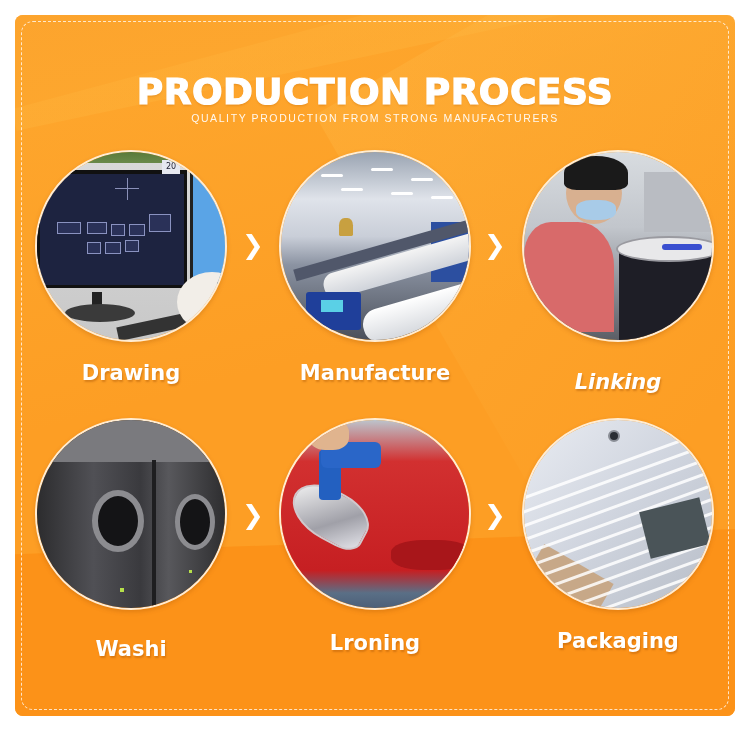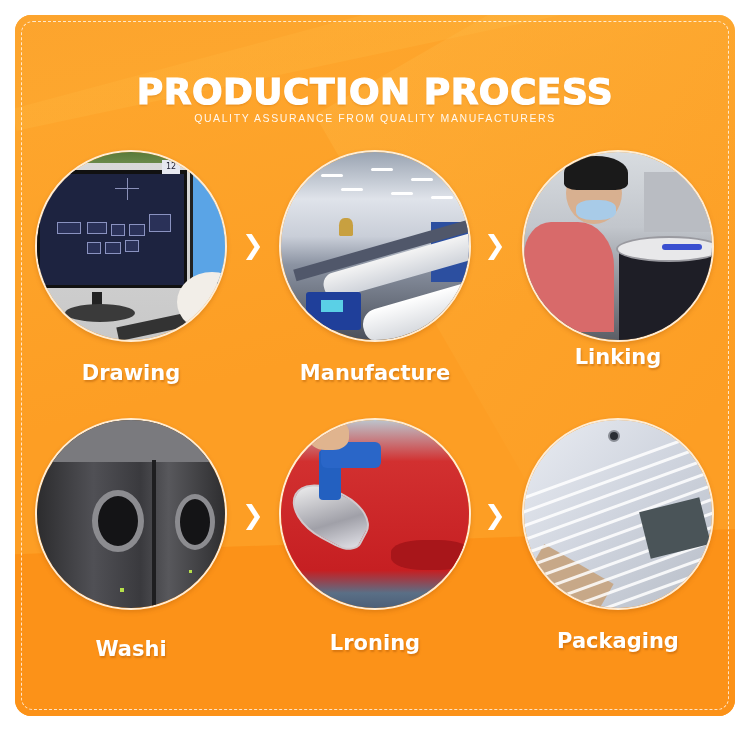--- a/index.html
+++ b/index.html
@@ -1,21 +1,21 @@
 <!DOCTYPE html>
 <html><head>
 <meta charset="utf-8">
 <style>
   * { box-sizing: border-box; margin: 0; padding: 0; }
   html, body { width: 750px; height: 750px; background: #ffffff; overflow: hidden; }
   body { position: relative; font-family: "DejaVu Sans", "Liberation Sans", sans-serif; }
 
   .card {
     position: absolute; left: 15px; top: 15px; width: 720px; height: 701px;
-    border-radius: 16px; overflow: hidden;
+    border-radius: 8px; overflow: hidden;
     background: #fd9e24;
   }
   .bg-band-top {
     position: absolute; left: -40px; top: -80px; width: 900px; height: 200px;
     background: linear-gradient(180deg, #fca22e 0%, #fda82f 100%);
     transform: rotate(-12deg); transform-origin: 0 0; opacity: .9;
   }
   .bg-diag-1 {
     position: absolute; left: -100px; top: 120px; width: 1000px; height: 320px;
     background: linear-gradient(180deg, rgba(255,180,60,0.35), rgba(255,170,50,0.0));
@@ -136,37 +136,37 @@
 
 <div class="card">
   <div class="bg-band-top"></div>
   <div class="bg-diag-1"></div>
   <div class="bg-diag-2"></div>
   <div class="bg-bottom-slope"></div>
   <div class="bg-bottom"></div>
   <div class="stitch"></div>
 
   <h1 class="title">PRODUCTION PROCESS</h1>
-  <div class="subtitle">QUALITY ASSURANCE FROM QUALITY MANUFACTURERS</div>
+  <div class="subtitle">QUALITY PRODUCTION FROM STRONG MANUFACTURERS</div>
 
   <div class="step" style="left:20px; top:135px;">
     <div class="circle">
       <div class="ph ph-drawing">
         <div class="mon"></div>
         <div class="box" style="left:20px;top:70px;width:24px;"></div>
         <div class="box" style="left:50px;top:70px;width:20px;"></div>
         <div class="box" style="left:74px;top:72px;width:14px;"></div>
         <div class="box" style="left:92px;top:72px;width:16px;"></div>
         <div class="box" style="left:112px;top:62px;width:22px;height:18px;"></div>
         <div class="box" style="left:50px;top:90px;width:14px;"></div>
         <div class="box" style="left:68px;top:90px;width:16px;"></div>
         <div class="box" style="left:88px;top:88px;width:14px;"></div>
         <div class="cross"></div>
           <div class="cross2"></div>
-        <div class="badge">12</div>
+        <div class="badge">20</div>
         <div class="mon2"></div>
         <div class="stand"></div>
         <div class="base"></div>
         <div class="kbd"></div>
         <div class="hand"></div>
       </div>
     </div>
     <div class="label" style="top:211px;">Drawing</div>
   </div>
 
@@ -201,21 +201,21 @@
         <div class="machine"></div>
         <div class="shirt"></div>
         <div class="head"></div>
         <div class="hair"></div>
         <div class="mask"></div>
         <div class="drum"></div>
         <div class="drumtop"></div>
         <div class="thread"></div>
       </div>
     </div>
-    <div class="label" style="top:195px;">Linking</div>
+    <div class="label" style="top:220px;font-style:italic;">Linking</div>
   </div>
 
   <div class="step" style="left:20px; top:403px;">
     <div class="circle">
       <div class="ph ph-wash">
         <div class="top"></div>
         <div class="seam"></div>
         <div class="door1"></div>
         <div class="door2"></div>
         <div class="led1"></div>

